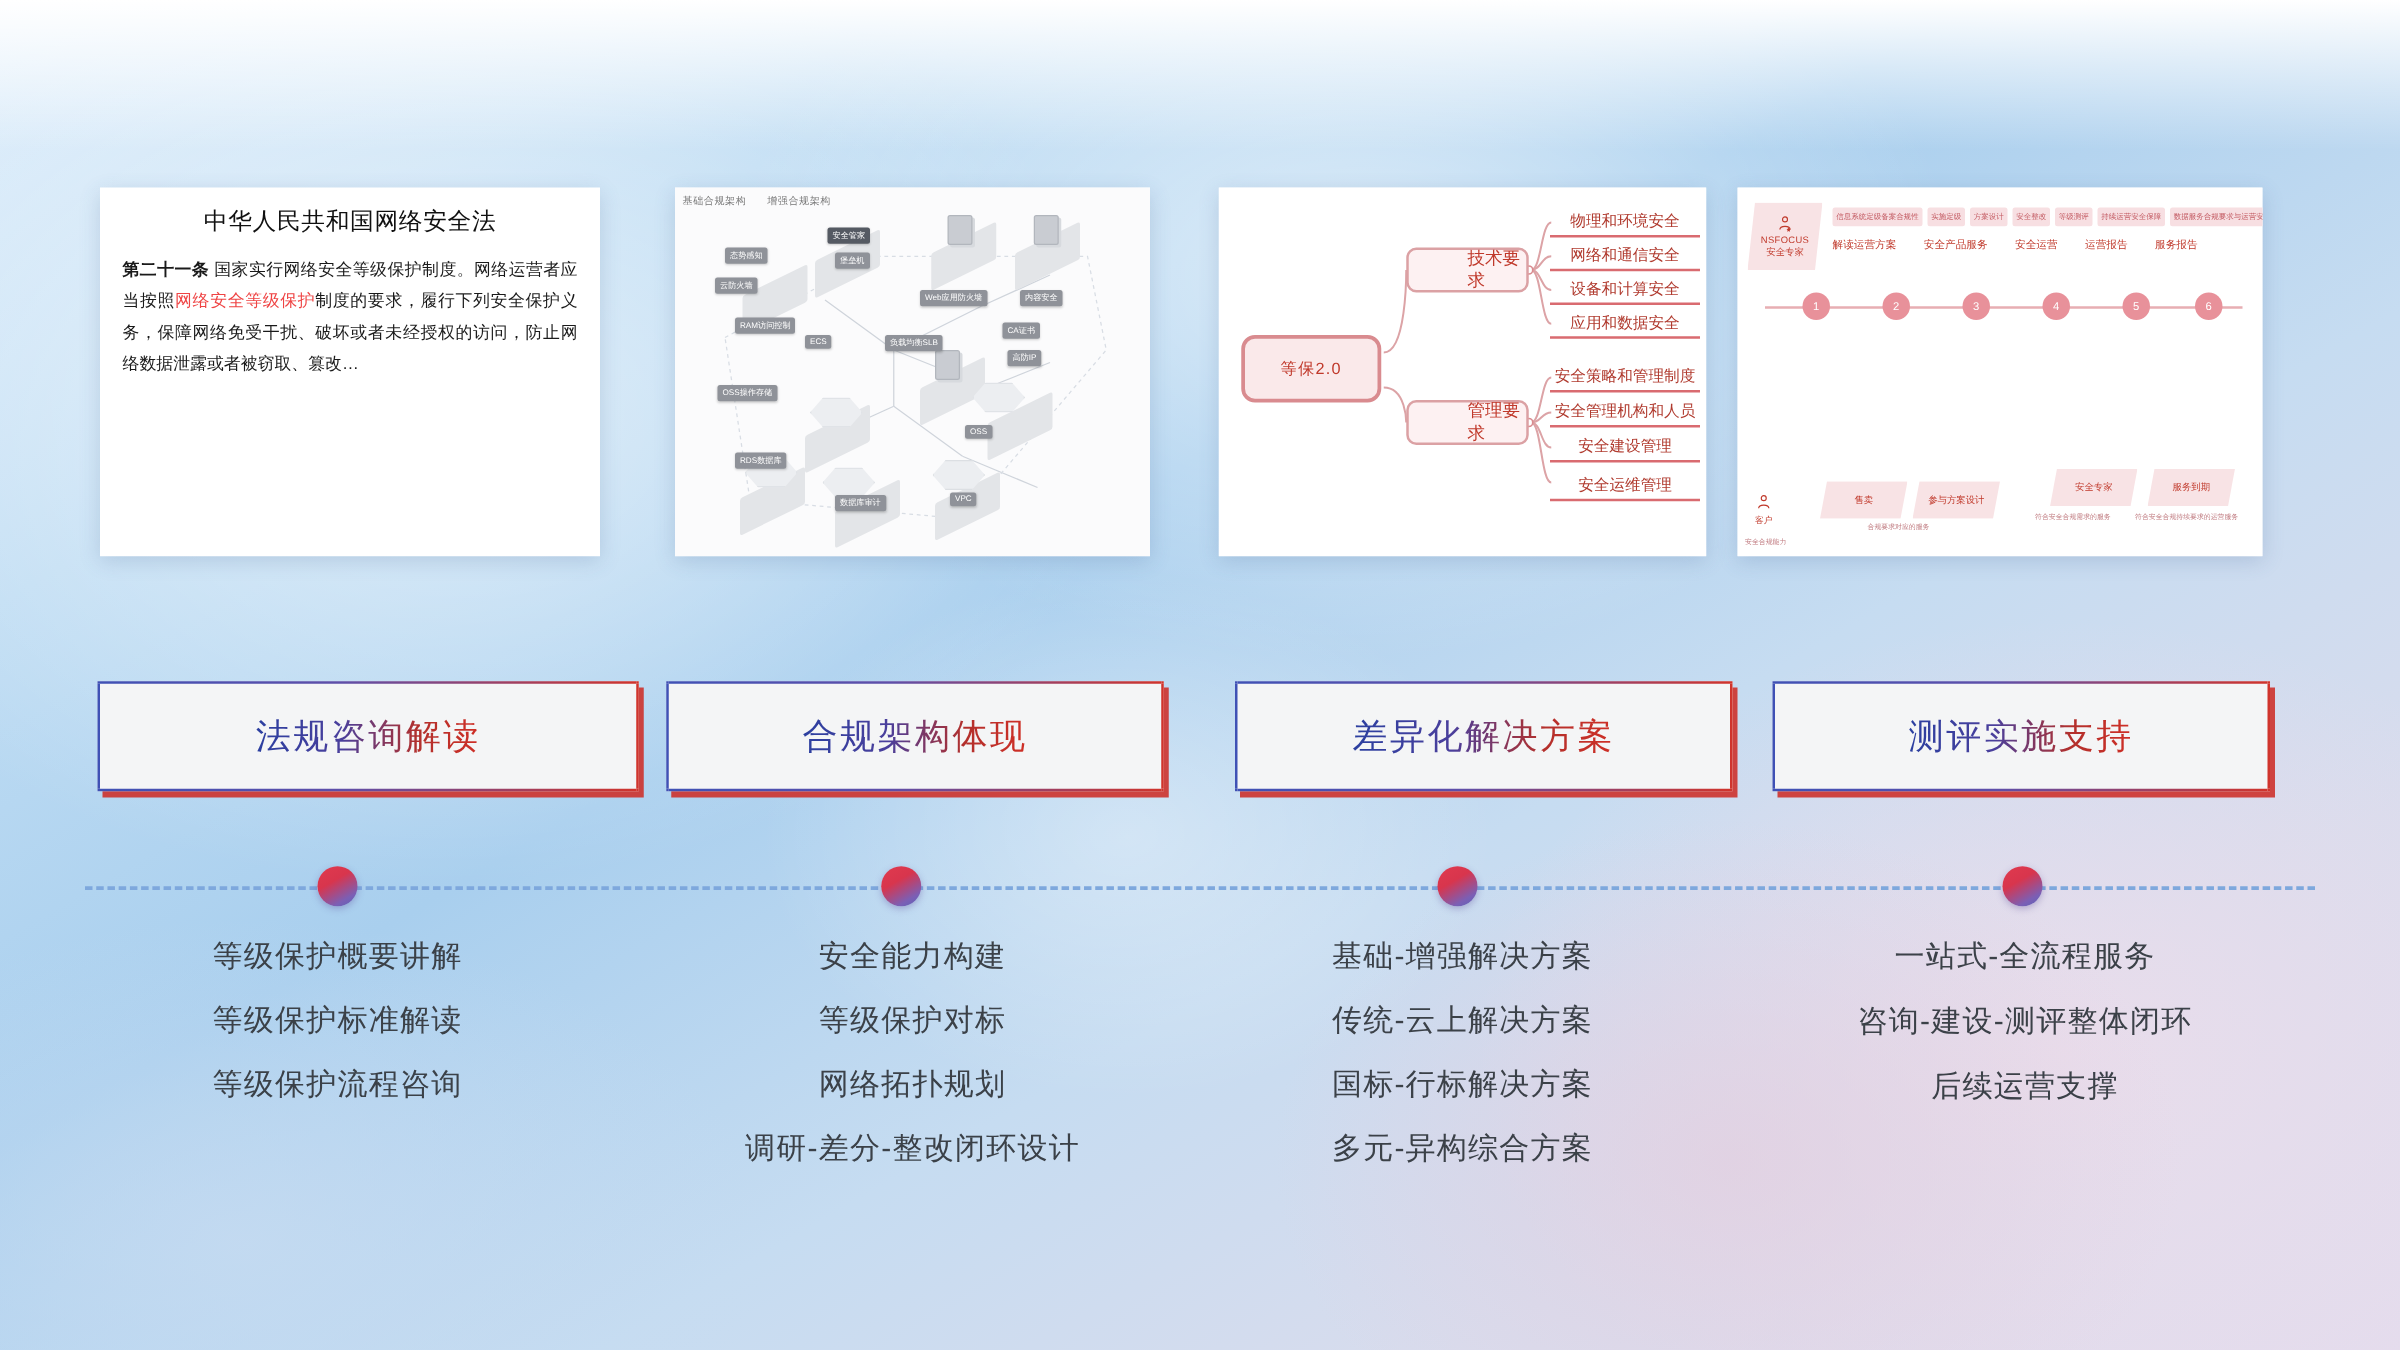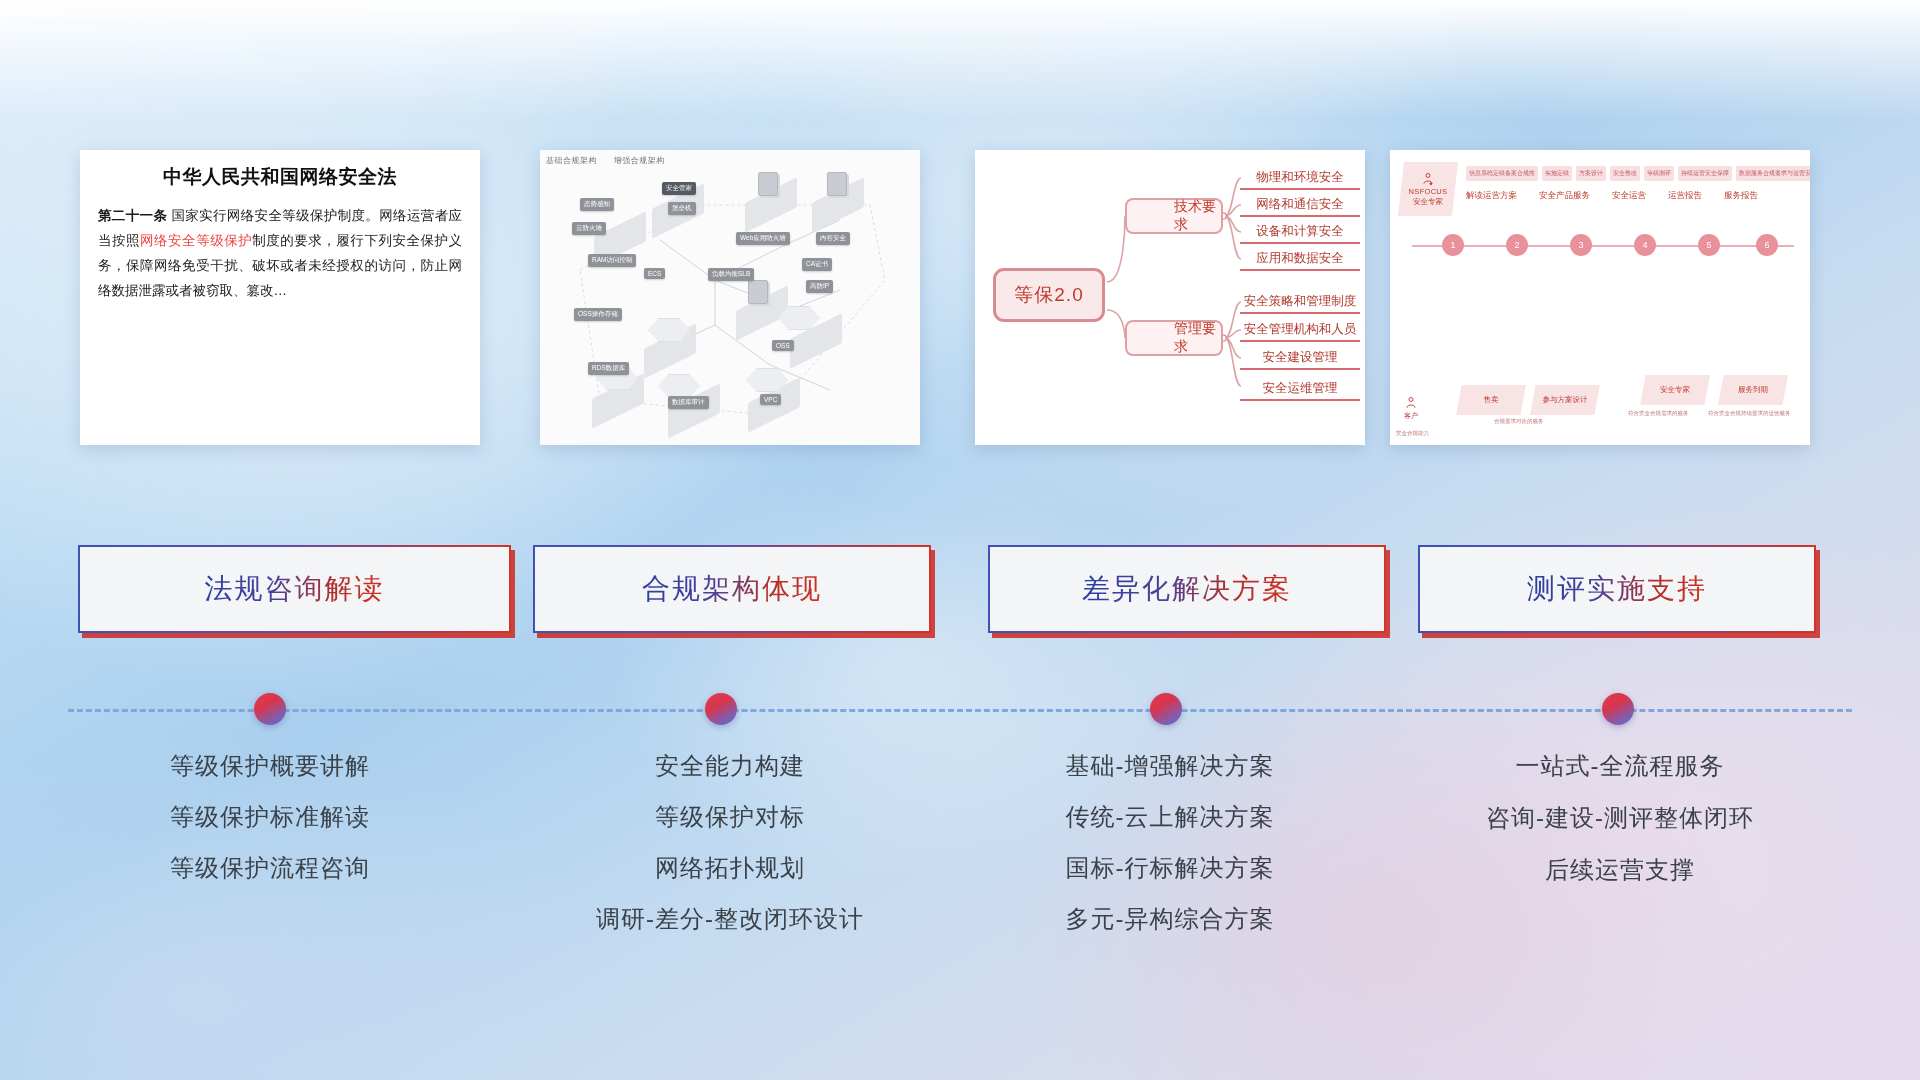--- a/index.html
+++ b/index.html
@@ -46,21 +46,21 @@
     box-shadow:0 4px 16px rgba(60,90,140,.20);
     overflow:hidden;
   }
   .card-1 { left:80px;  width:400px; }
   .card-2 { left:540px; width:380px; }
   .card-3 { left:975px; width:390px; }
   .card-4 { left:1390px;width:420px; }
 
   
   .law { padding:14px 18px 10px 18px; }
-  .law-title { text-align:center; font-weight:bold; font-size:19px; color:#111;
+  .law-title { text-align:center; font-weight:normal; font-size:19px; color:#111;
                letter-spacing:.5px; margin-bottom:13px; }
   .law-p { font-size:13.5px; line-height:25px; color:#1a1a1a; text-align:justify; }
   .law-p + .law-p { margin-top:4px; }
   .law-p b { font-weight:bold; }
   .rd { color:#ef4444; }
 
   
   .arch { position:relative; width:100%; height:100%; background:#fbfbfc; }
   .arch-hdr { position:absolute; left:6px; top:5px; font-size:8px; color:#777; letter-spacing:.5px;}
   .arch-hdr span { margin-right:14px; }
@@ -82,21 +82,21 @@
   .hexo { position:absolute; width:42px; height:24px; background:#eceef1;
           border:1px solid #dcdfe3;
           clip-path:polygon(25% 0,75% 0,100% 50%,75% 100%,25% 100%,0 50%); }
 
   
   .mm { position:relative; width:100%; height:100%; background:#fff; }
   .mm-root {
     position:absolute; left:18px; top:118px; width:112px; height:54px;
     border:3px solid #d98b8f; border-radius:11px; background:#fae9ea;
     display:flex; align-items:center; justify-content:center;
-    color:#c0392b; font-size:19px; letter-spacing:1px;
+    color:#c0392b; font-size:13px; letter-spacing:1px;
   }
   .mm-mid {
     position:absolute; width:98px; height:36px;
     border:2px solid #dba1a4; border-radius:8px; background:#fdf1f2;
     display:flex; align-items:center; justify-content:center;
     color:#c0392b; font-size:14px;padding-left:47px;
   }
   .mm-mid.m1 { left:150px; top:48px; }
   .mm-mid.m2 { left:150px; top:170px; }
   .mm-leaf {

